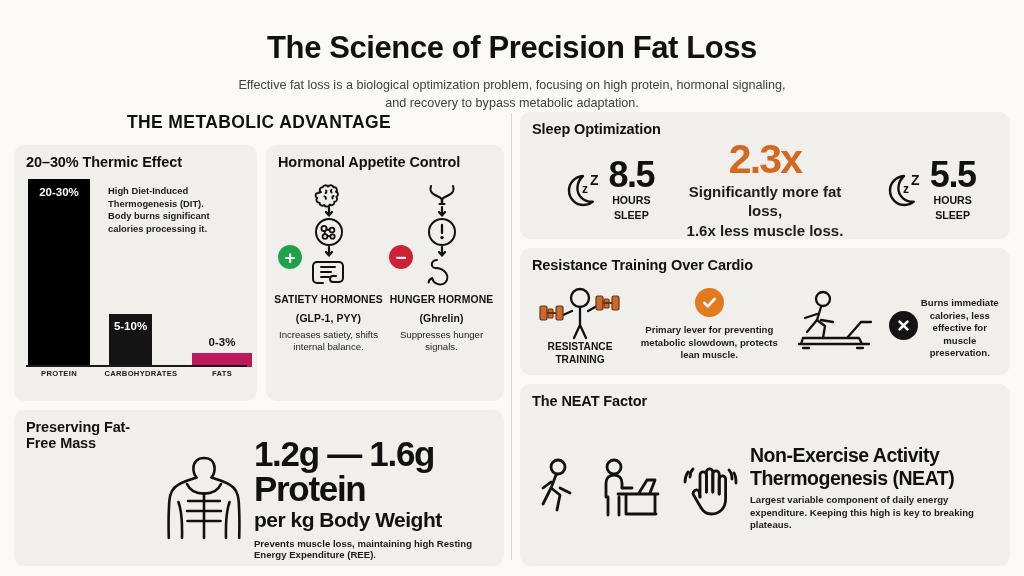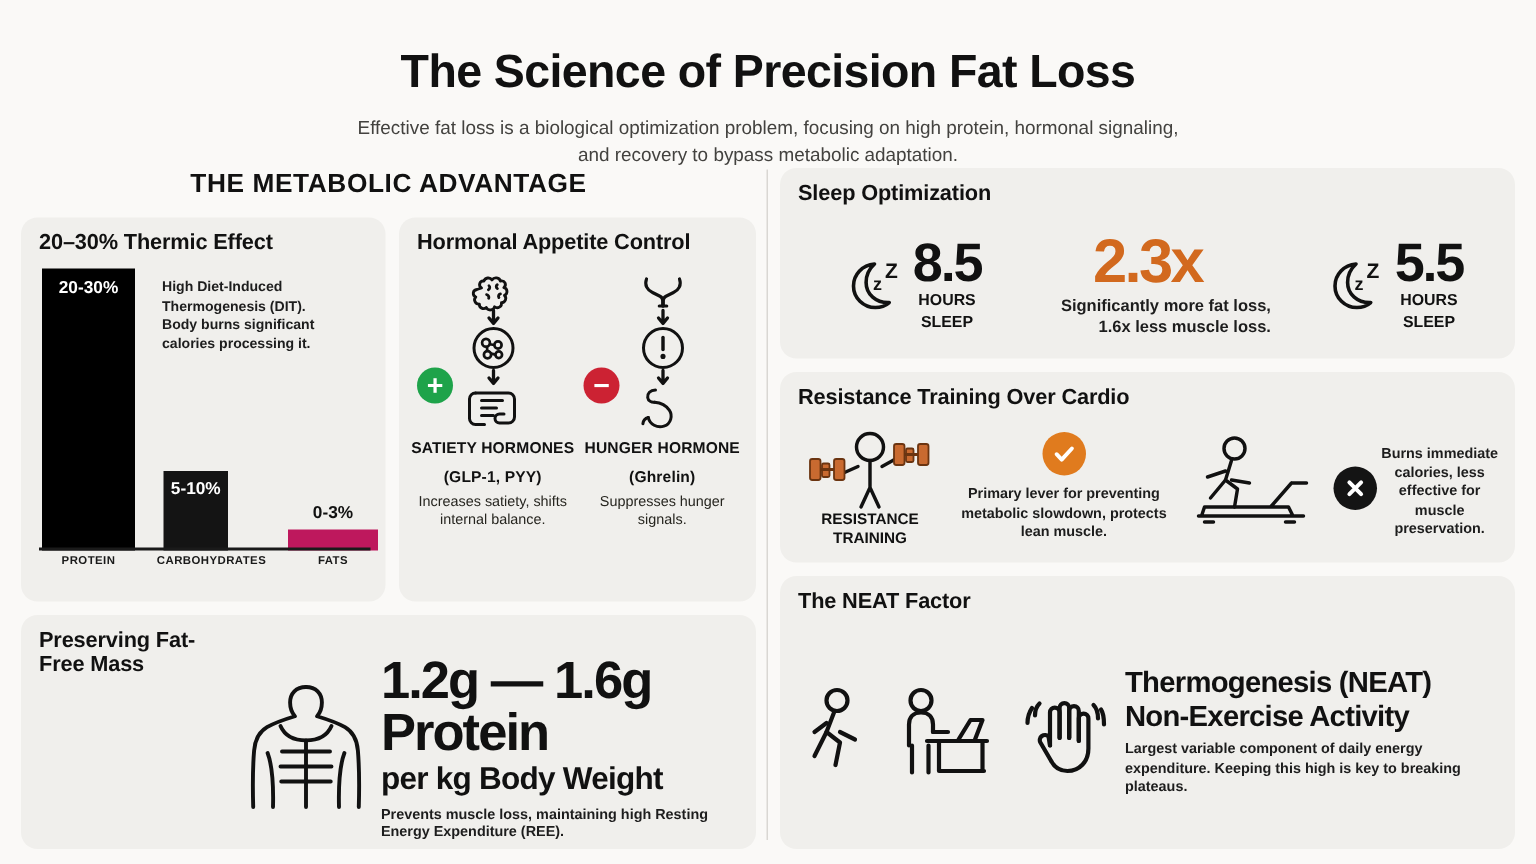--- a/index.html
+++ b/index.html
@@ -99,21 +99,21 @@
   .card-sleep{height:127px;}
   .card-resist{height:127px;margin-top:9px;}
   .card-neat{flex:1;margin-top:9px;}
 
   .sleep-row{position:absolute;left:6px;right:6px;top:34px;bottom:6px;display:flex;align-items:center;}
   .sleep-unit{flex:1;display:flex;align-items:center;justify-content:center;gap:4px;}
   .sleep-num{font-size:36px;font-weight:bold;letter-spacing:-1.5px;line-height:.92;color:#111;}
   .sleep-cap{font-size:10.6px;font-weight:bold;text-align:center;line-height:1.16;color:#111;margin-top:3px;}
   .sleep-mid{flex:1.05;text-align:center;}
   .sleep-mid .mx{font-size:41px;font-weight:bold;color:#D2691E;letter-spacing:-1.8px;line-height:1;}
-  .sleep-mid .mnote{font-size:11px;font-weight:bold;line-height:1.28;margin-top:2px;color:#1d1d1d;text-align:right;}
+  .sleep-mid .mnote{font-size:15px;font-weight:bold;line-height:1.28;margin-top:2px;color:#1d1d1d;}
 
   .res-row{position:absolute;left:8px;right:8px;top:32px;bottom:5px;display:flex;align-items:center;}
   .res-cell{display:flex;align-items:center;}
   .res-icon{display:flex;flex-direction:column;align-items:center;}
   .res-icon .cap{font-size:10.2px;font-weight:bold;text-align:center;line-height:1.16;margin-top:1px;color:#111;}
   .res-txt{font-size:9.6px;font-weight:bold;line-height:1.3;text-align:center;color:#1d1d1d;}
   .mark{width:29px;height:29px;border-radius:50%;display:flex;align-items:center;justify-content:center;flex:0 0 29px;}
   .mark.ok{background:#E07B1E;}
   .mark.no{background:#141414;}
 
@@ -393,22 +393,22 @@
                 <path d="M22 40V18a3.2 3.2 0 0 1 6.4 0v17"></path>
                 <path d="M28.4 35V15a3.2 3.2 0 0 1 6.4 0v20"></path>
                 <path d="M34.8 35V17a3.2 3.2 0 0 1 6.4 0v20"></path>
                 <path d="M41.2 37V22a3.2 3.2 0 0 1 6.4 0v20c0 9-6 15-14 15-6 0-9-3-11-7l-7-12a3.4 3.4 0 0 1 5.4-4L22 40"></path>
                 <path d="M15 12c-2 2-3 5-3 8M10 15c-2 3-3 6-3 10"></path>
                 <path d="M51 13c2 2 3 5 3 9M56 16c2 3 2 6 2 10"></path>
               </g>
             </svg>
           </div>
           <div class="neat-text">
+            <div class="neat-big">Non-Exercise Activity</div>
             <div class="neat-big">Thermogenesis (NEAT)</div>
-            <div class="neat-big">Non-Exercise Activity</div>
             <div class="neat-small">Largest variable component of daily energy expenditure. Keeping this high is key to breaking plateaus.</div>
           </div>
         </div>
       </div>
     </div>
 
   </div>
 </div>
 
 </body></html>

